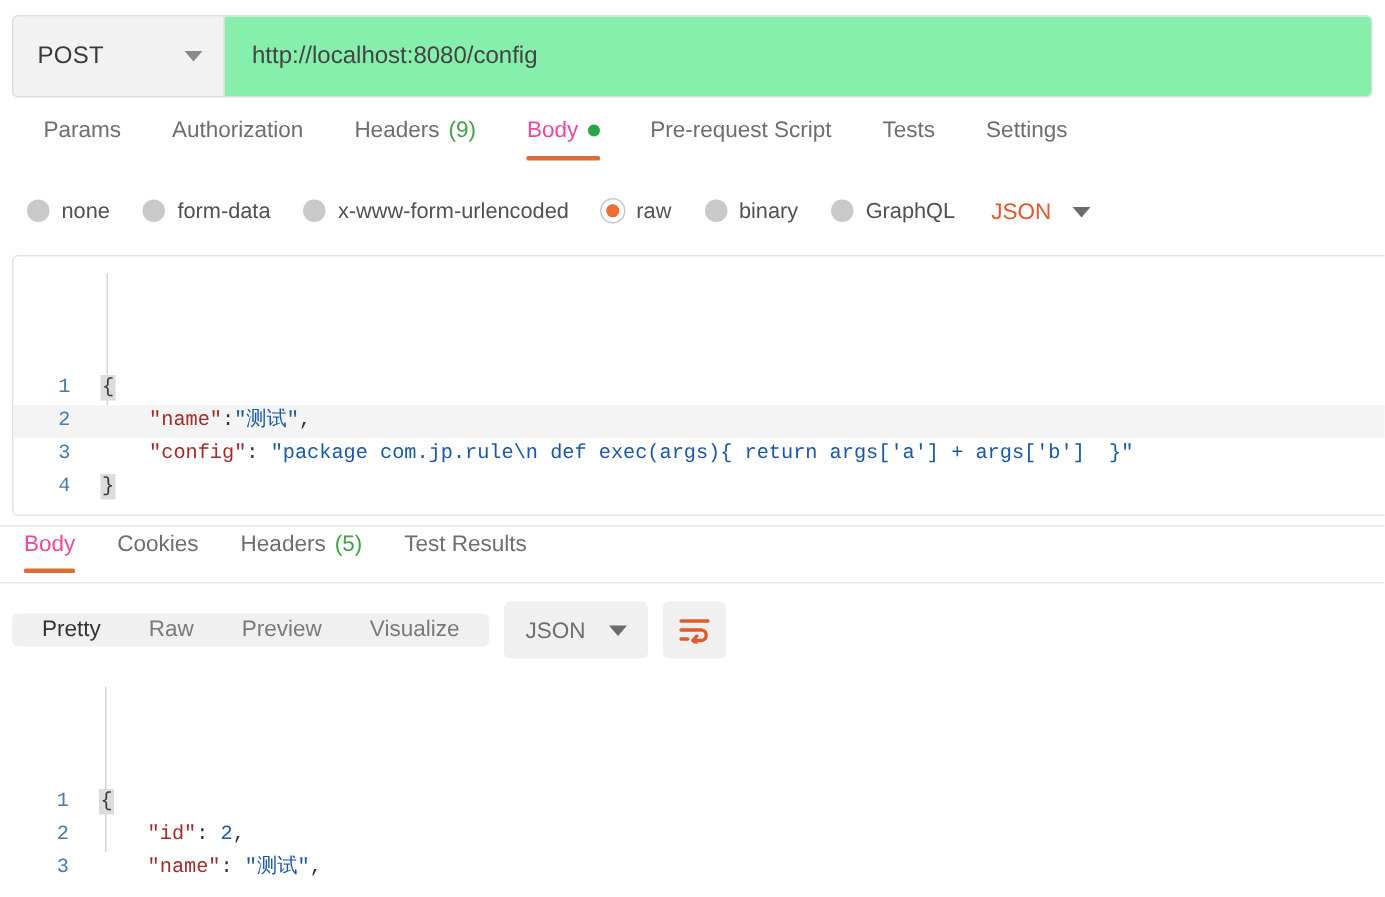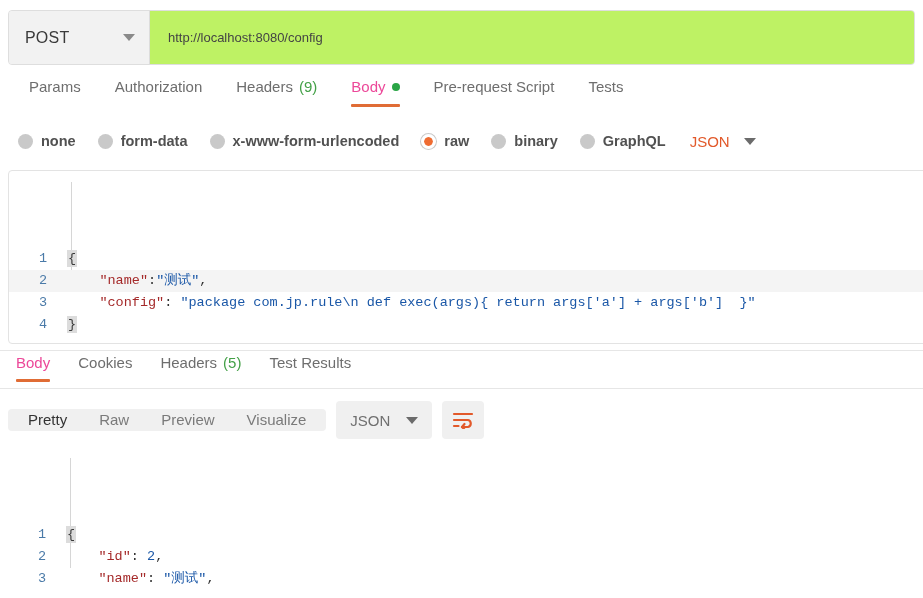--- a/index.html
+++ b/index.html
@@ -52,22 +52,22 @@
     width: 0; height: 0;
     border-left: 6px solid transparent;
     border-right: 6px solid transparent;
     border-top: 7px solid #8a8a8a;
   }
   .url-input {
     flex: 1;
     display: flex;
     align-items: center;
     padding-left: 18px;
-    background: #bef264;
-    font-size: 13px;
+    background: #86efac;
+    font-size: 16px;
     color: #444444;
     cursor: text;
   }
 
   
   .req-tabs {
     position: absolute;
     left: 0;
     top: 78px;
     width: 824px;
@@ -113,27 +113,26 @@
     top: 126px;
     width: 923px;
     height: 30px;
     display: flex;
     align-items: center;
     padding-left: 18px;
     box-sizing: border-box;
   }
   .radio-opt {
     display: flex;
-    align-items: center;
+    align-items: flex-start;
     margin-right: 22px;
     cursor: pointer;
     font-size: 14.5px;
     color: #515151;
     white-space: nowrap;
-    font-weight: bold;
   }
   .radio-dot {
     width: 15px; height: 15px;
     border-radius: 50%;
     background: #c9c9c9;
     margin-right: 8px;
     flex: none;
     box-sizing: border-box;
   }
   .radio-opt.selected .radio-dot {
@@ -331,20 +330,23 @@
     <div class="tab active">
       <span>Body</span>
       <span class="green-dot"></span>
     </div>
     <div class="tab">
       <span>Pre-request Script</span>
     </div>
     <div class="tab">
       <span>Tests</span>
     </div>
+    <div class="tab">
+      <span>Settings</span>
+    </div>
   </div>
 
 <div class="body-types" id="body-types">
   <div class="radio-opt">
       <span class="radio-dot"></span>
       <span>none</span>
     </div>
     <div class="radio-opt">
       <span class="radio-dot"></span>
       <span>form-data</span>

